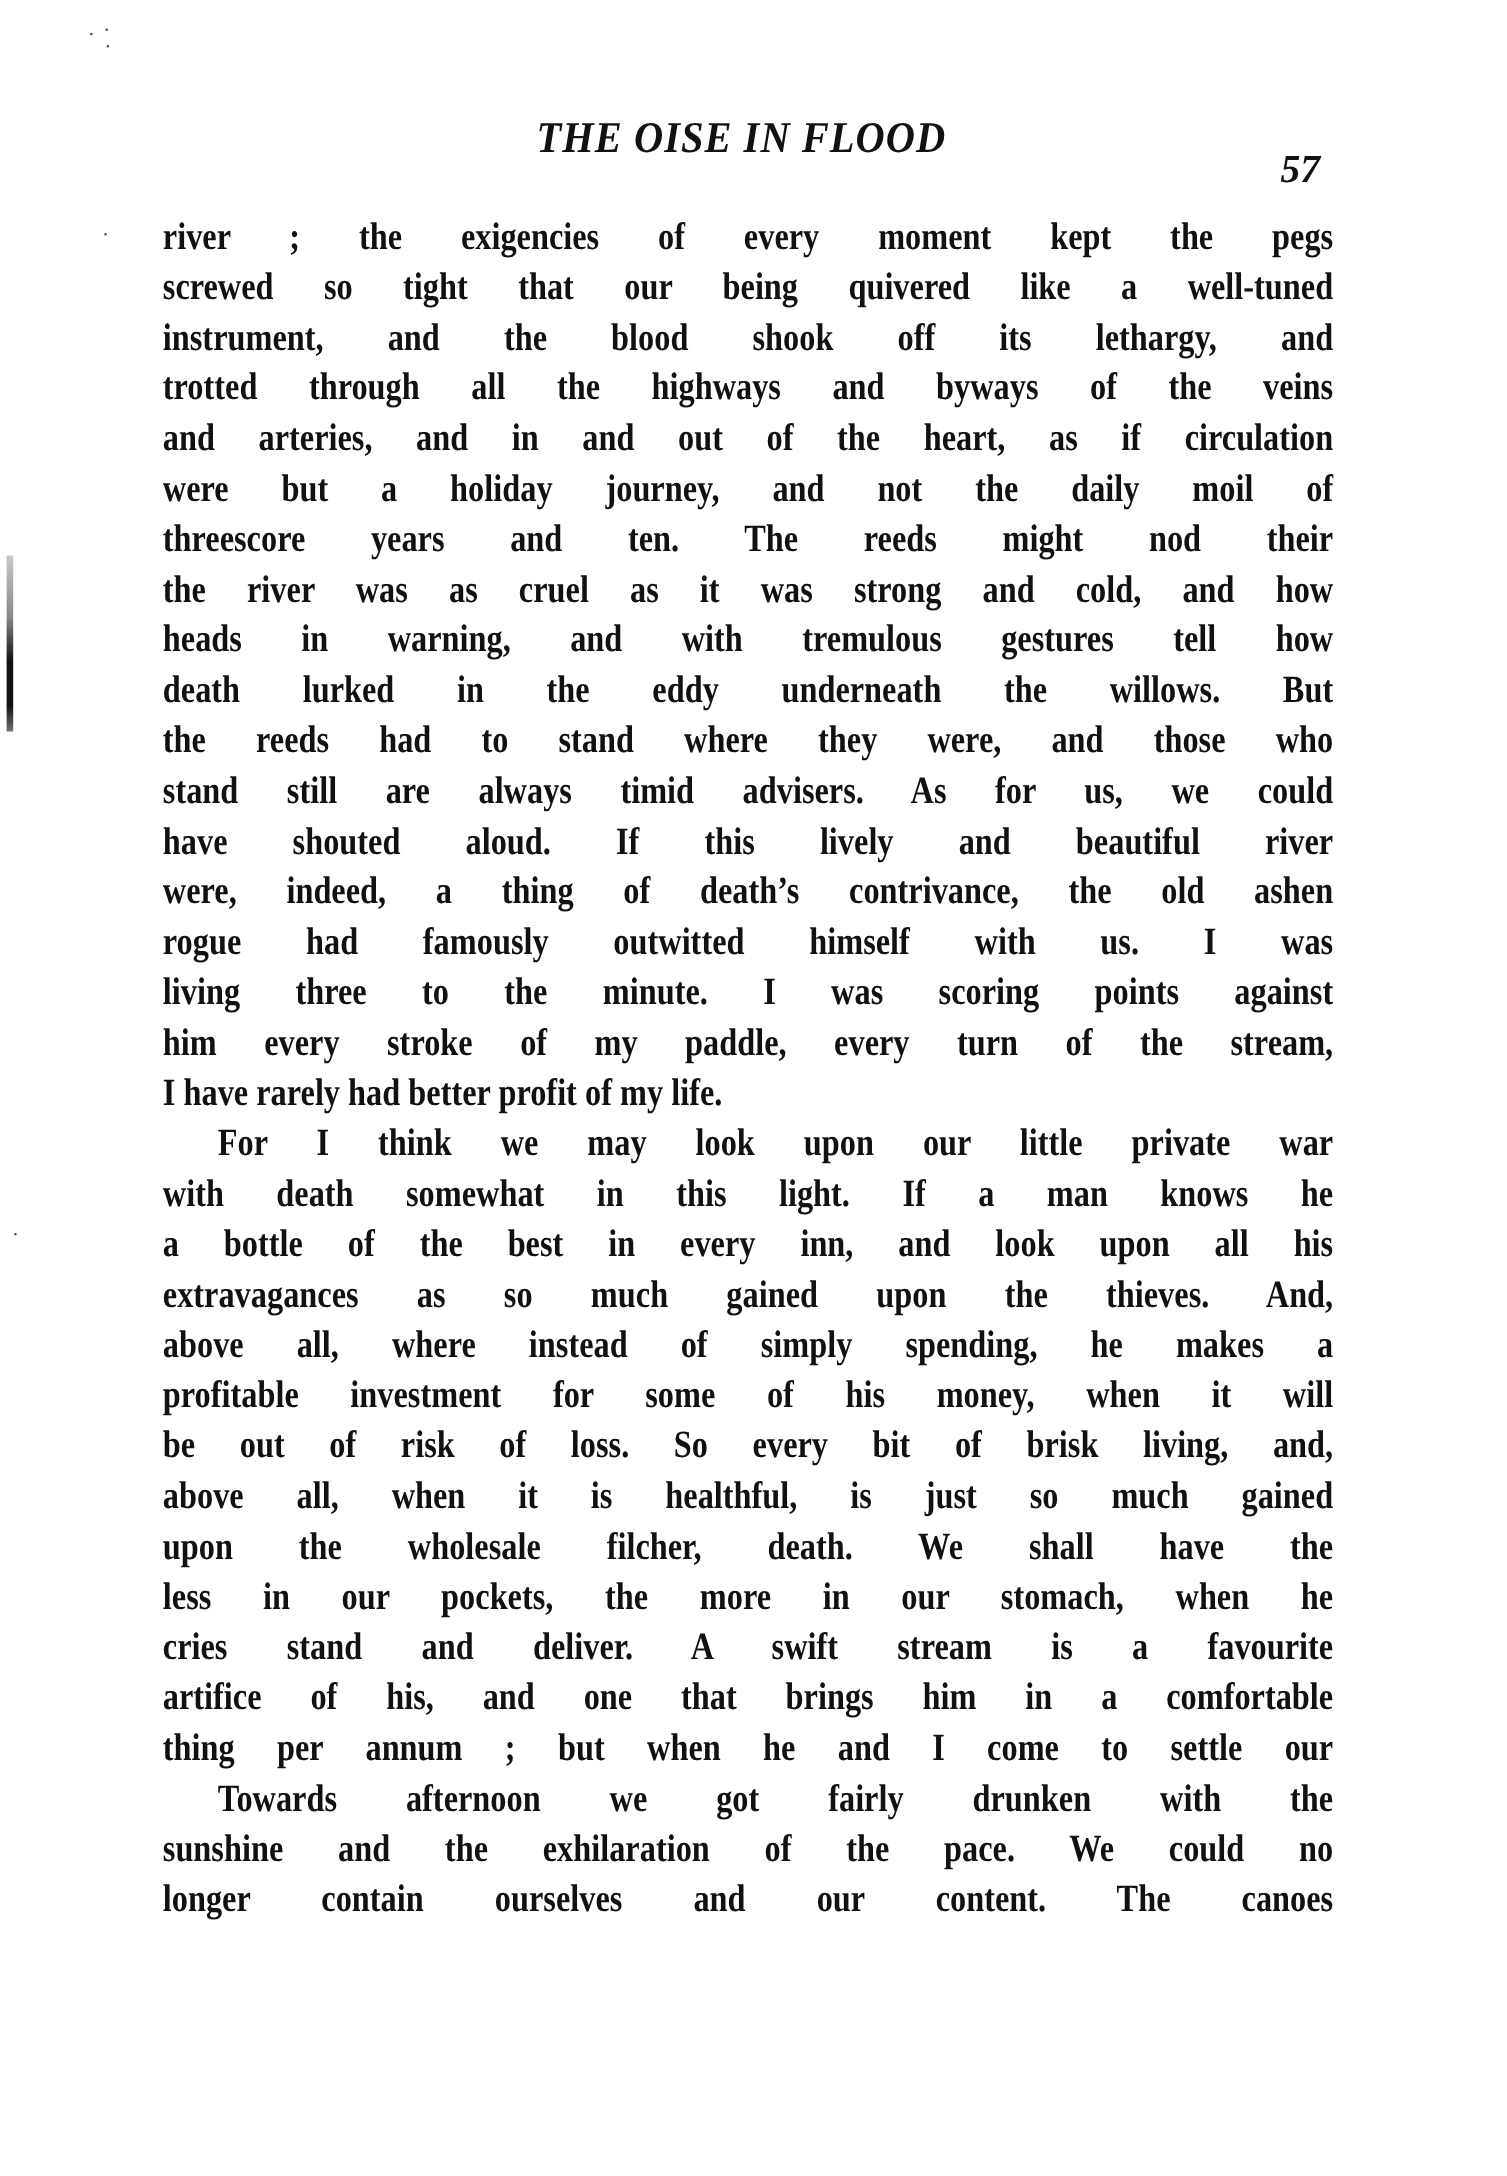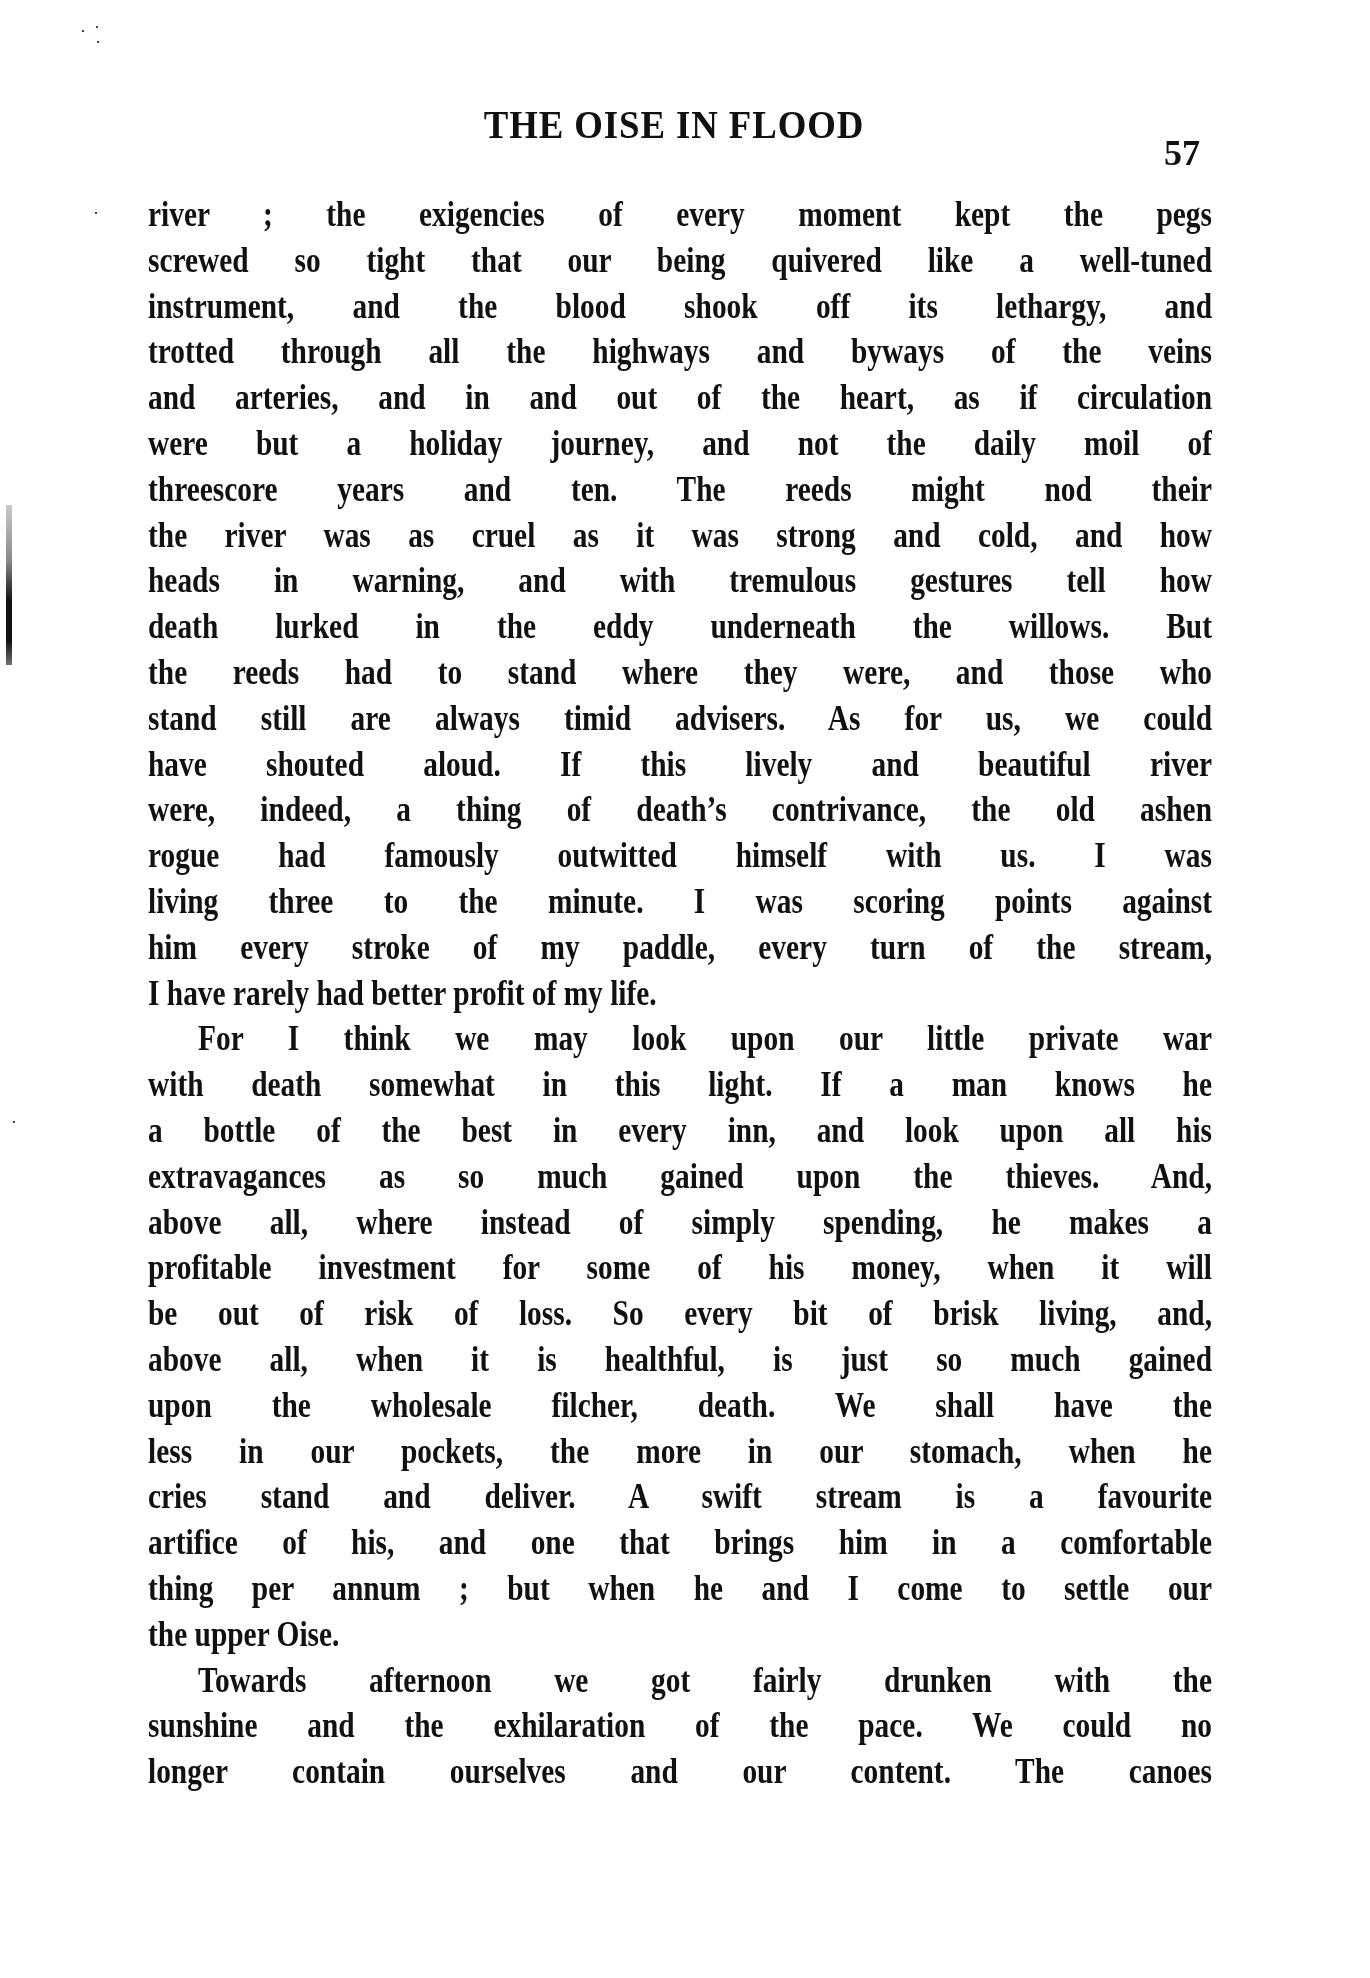--- a/index.html
+++ b/index.html
@@ -20,20 +20,21 @@
     left: 0; top: 0;
     width: 1370px;
     height: 1978px;
   }
   .running-head {
     position: absolute;
     top: 100px;
     left: 148px;
     width: 1064px;
     height: 50px;
+    font-style: italic;
   }
   .running-title {
     position: absolute;
     left: 270px;
     width: 512px;
     top: 0;
     font-size: 40px;
     font-weight: bold;
     letter-spacing: 1px;
     line-height: 50px;
@@ -139,21 +140,20 @@
         <div class="line full"><span class="inner" style="width: 1266.67px; text-align-last: justify; text-align: justify; white-space: normal; overflow: hidden; height: 45.8px; padding-left: 0px; box-sizing: border-box; transform: scaleX(0.84);">extravagances as so much gained upon the thieves. And,</span></div>
         <div class="line full"><span class="inner" style="width: 1266.67px; text-align-last: justify; text-align: justify; white-space: normal; overflow: hidden; height: 45.8px; padding-left: 0px; box-sizing: border-box; transform: scaleX(0.84);">above all, where instead of simply spending, he makes a</span></div>
         <div class="line full"><span class="inner" style="width: 1266.67px; text-align-last: justify; text-align: justify; white-space: normal; overflow: hidden; height: 45.8px; padding-left: 0px; box-sizing: border-box; transform: scaleX(0.84);">profitable investment for some of his money, when it will</span></div>
         <div class="line full"><span class="inner" style="width: 1266.67px; text-align-last: justify; text-align: justify; white-space: normal; overflow: hidden; height: 45.8px; padding-left: 0px; box-sizing: border-box; transform: scaleX(0.84);">be out of risk of loss. So every bit of brisk living, and,</span></div>
         <div class="line full"><span class="inner" style="width: 1266.67px; text-align-last: justify; text-align: justify; white-space: normal; overflow: hidden; height: 45.8px; padding-left: 0px; box-sizing: border-box; transform: scaleX(0.84);">above all, when it is healthful, is just so much gained</span></div>
         <div class="line full"><span class="inner" style="width: 1266.67px; text-align-last: justify; text-align: justify; white-space: normal; overflow: hidden; height: 45.8px; padding-left: 0px; box-sizing: border-box; transform: scaleX(0.84);">upon the wholesale filcher, death. We shall have the</span></div>
         <div class="line full"><span class="inner" style="width: 1266.67px; text-align-last: justify; text-align: justify; white-space: normal; overflow: hidden; height: 45.8px; padding-left: 0px; box-sizing: border-box; transform: scaleX(0.84);">less in our pockets, the more in our stomach, when he</span></div>
         <div class="line full"><span class="inner" style="width: 1266.67px; text-align-last: justify; text-align: justify; white-space: normal; overflow: hidden; height: 45.8px; padding-left: 0px; box-sizing: border-box; transform: scaleX(0.84);">cries stand and deliver. A swift stream is a favourite</span></div>
         <div class="line full"><span class="inner" style="width: 1266.67px; text-align-last: justify; text-align: justify; white-space: normal; overflow: hidden; height: 45.8px; padding-left: 0px; box-sizing: border-box; transform: scaleX(0.84);">artifice of his, and one that brings him in a comfortable</span></div>
         <div class="line full"><span class="inner" style="width: 1266.67px; text-align-last: justify; text-align: justify; white-space: normal; overflow: hidden; height: 45.8px; padding-left: 0px; box-sizing: border-box; transform: scaleX(0.84);">thing per annum ; but when he and I come to settle our</span></div>
-        <div class="line"><span class="inner" style="width: auto; text-align-last: auto; padding-left: 0px; transform: scaleX(0.84);">the upper Oise.</span></div>
       </div>
       <div>
         <div class="line full indent"><span class="inner" style="width: 1266.67px; text-align-last: justify; text-align: justify; white-space: normal; overflow: hidden; height: 45.8px; padding-left: 59.5238px; box-sizing: border-box; transform: scaleX(0.84);">Towards afternoon we got fairly drunken with the</span></div>
         <div class="line full"><span class="inner" style="width: 1266.67px; text-align-last: justify; text-align: justify; white-space: normal; overflow: hidden; height: 45.8px; padding-left: 0px; box-sizing: border-box; transform: scaleX(0.84);">sunshine and the exhilaration of the pace. We could no</span></div>
         <div class="line full"><span class="inner" style="width: 1266.67px; text-align-last: justify; text-align: justify; white-space: normal; overflow: hidden; height: 45.8px; padding-left: 0px; box-sizing: border-box; transform: scaleX(0.84);">longer contain ourselves and our content. The canoes</span></div>
       </div>
     </div>
 </div>
 
 </body></html>

